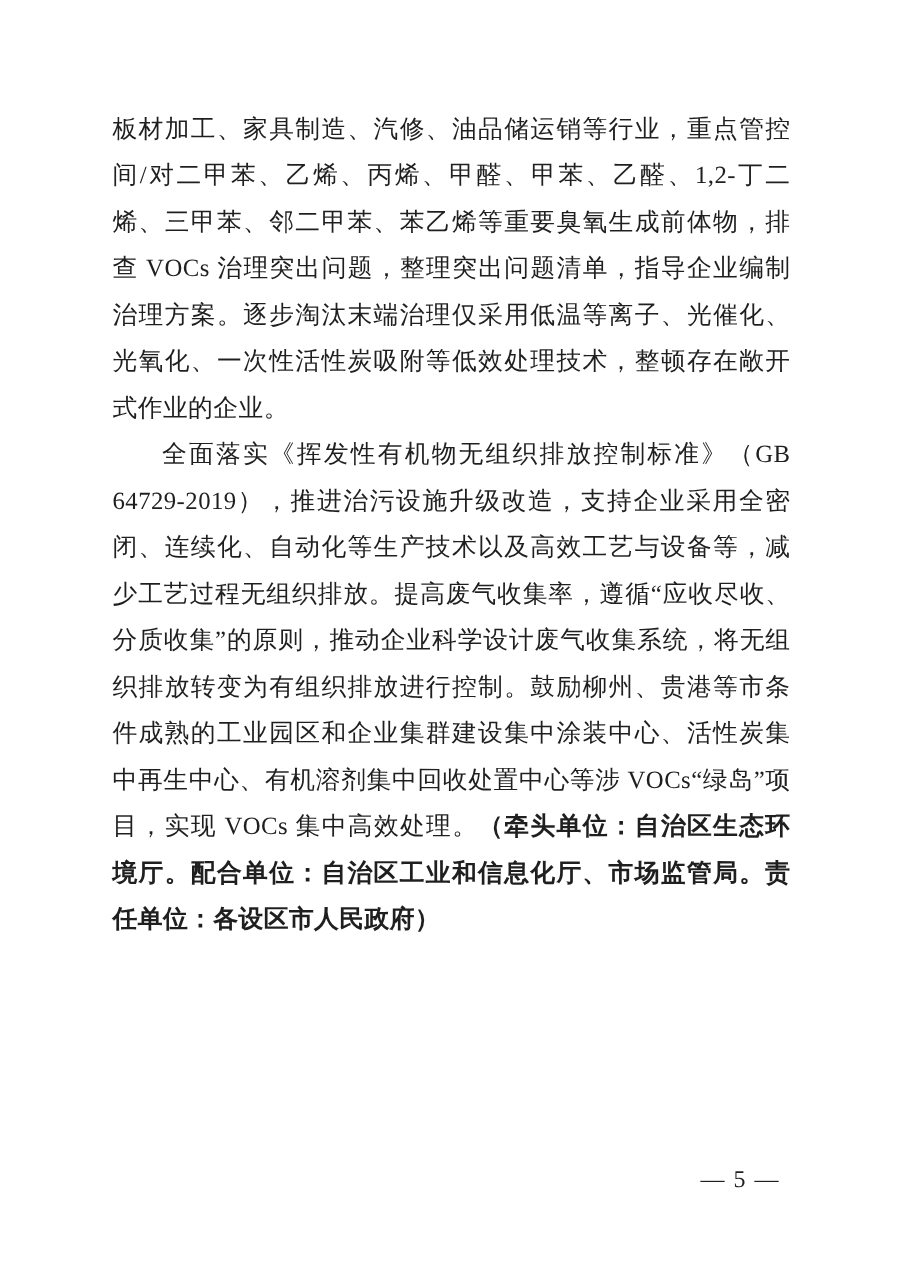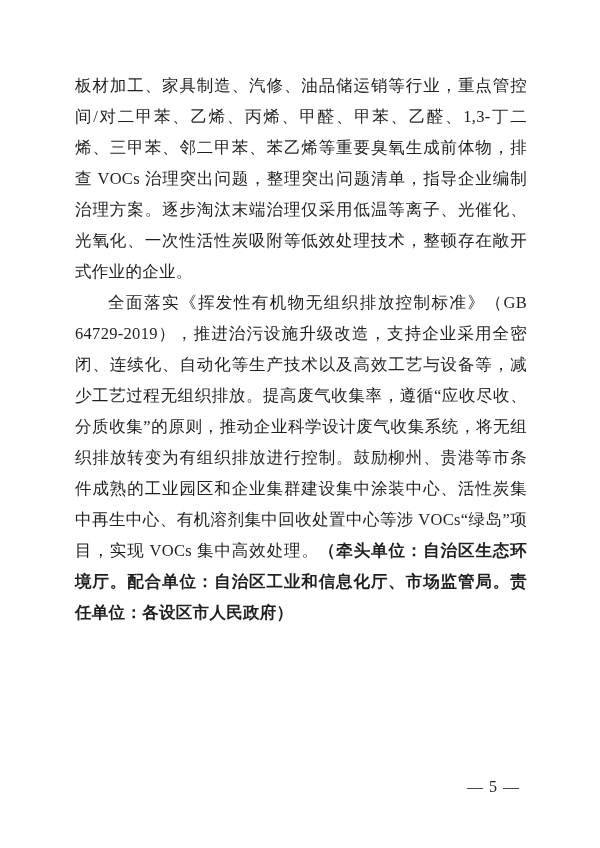--- a/index.html
+++ b/index.html
@@ -50,21 +50,21 @@
       color: #1f1f1f;
       letter-spacing: 1px;
     }
   </style>
 </head>
 <body>
 
 <div class="page">
   <div class="content">
 
-    <p class="para"><span>板材加工、家具制造、汽修、油品储运销等行业，重点管控间/对二甲苯、乙烯、丙烯、甲醛、甲苯、乙醛、1,3-丁二烯、三甲苯、邻二甲苯、苯乙烯等重要臭氧生成前体物，排查 VOCs 治理突出问题，整理突出问题清单，指导企业编制治理方案。逐步淘汰末端治理仅采用低温等离子、光催化、光氧化、一次性活性炭吸附等低效处理技术，整顿存在敞开式作业的企业。</span></p>
+    <p class="para"><span>板材加工、家具制造、汽修、油品储运销等行业，重点管控间/对二甲苯、乙烯、丙烯、甲醛、甲苯、乙醛、1,2-丁二烯、三甲苯、邻二甲苯、苯乙烯等重要臭氧生成前体物，排查 VOCs 治理突出问题，整理突出问题清单，指导企业编制治理方案。逐步淘汰末端治理仅采用低温等离子、光催化、光氧化、一次性活性炭吸附等低效处理技术，整顿存在敞开式作业的企业。</span></p>
 
     <p class="para indent"><span>全面落实《挥发性有机物无组织排放控制标准》（GB 64729-2019），推进治污设施升级改造，支持企业采用全密闭、连续化、自动化等生产技术以及高效工艺与设备等，减少工艺过程无组织排放。提高废气收集率，遵循“应收尽收、分质收集”的原则，推动企业科学设计废气收集系统，将无组织排放转变为有组织排放进行控制。鼓励柳州、贵港等市条件成熟的工业园区和企业集群建设集中涂装中心、活性炭集中再生中心、有机溶剂集中回收处置中心等涉 VOCs“绿岛”项目，实现 VOCs 集中高效处理。</span><span class="seg-kaiti">（牵头单位：自治区生态环境厅。配合单位：自治区工业和信息化厅、市场监管局。责任单位：各设区市人民政府）</span></p>
 
 
   </div>
 
   <div class="page-number">— 5 —</div>
 </div>
 
 </body></html>

